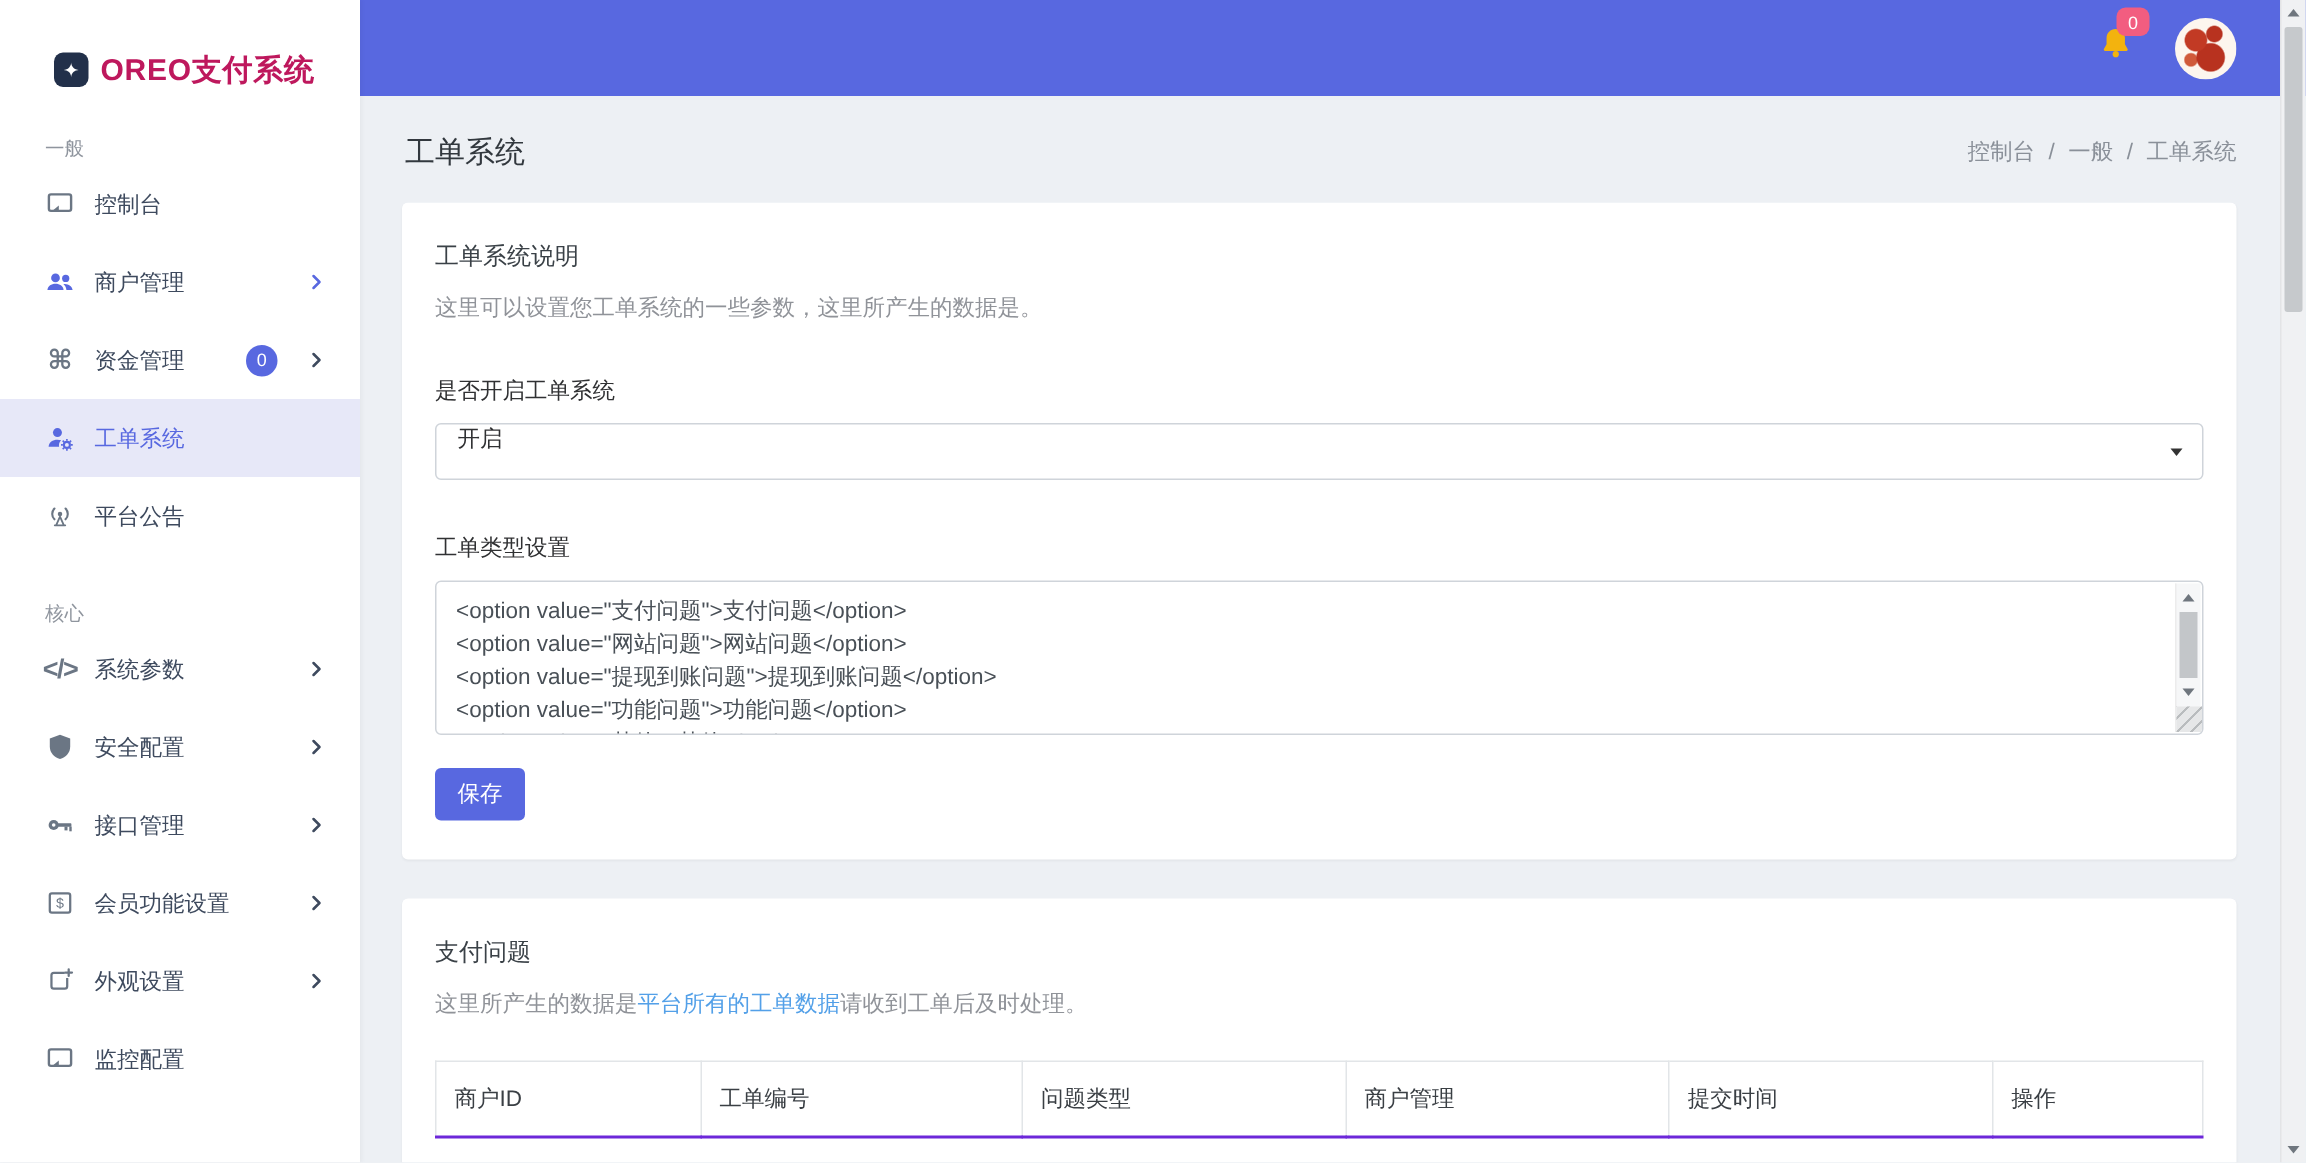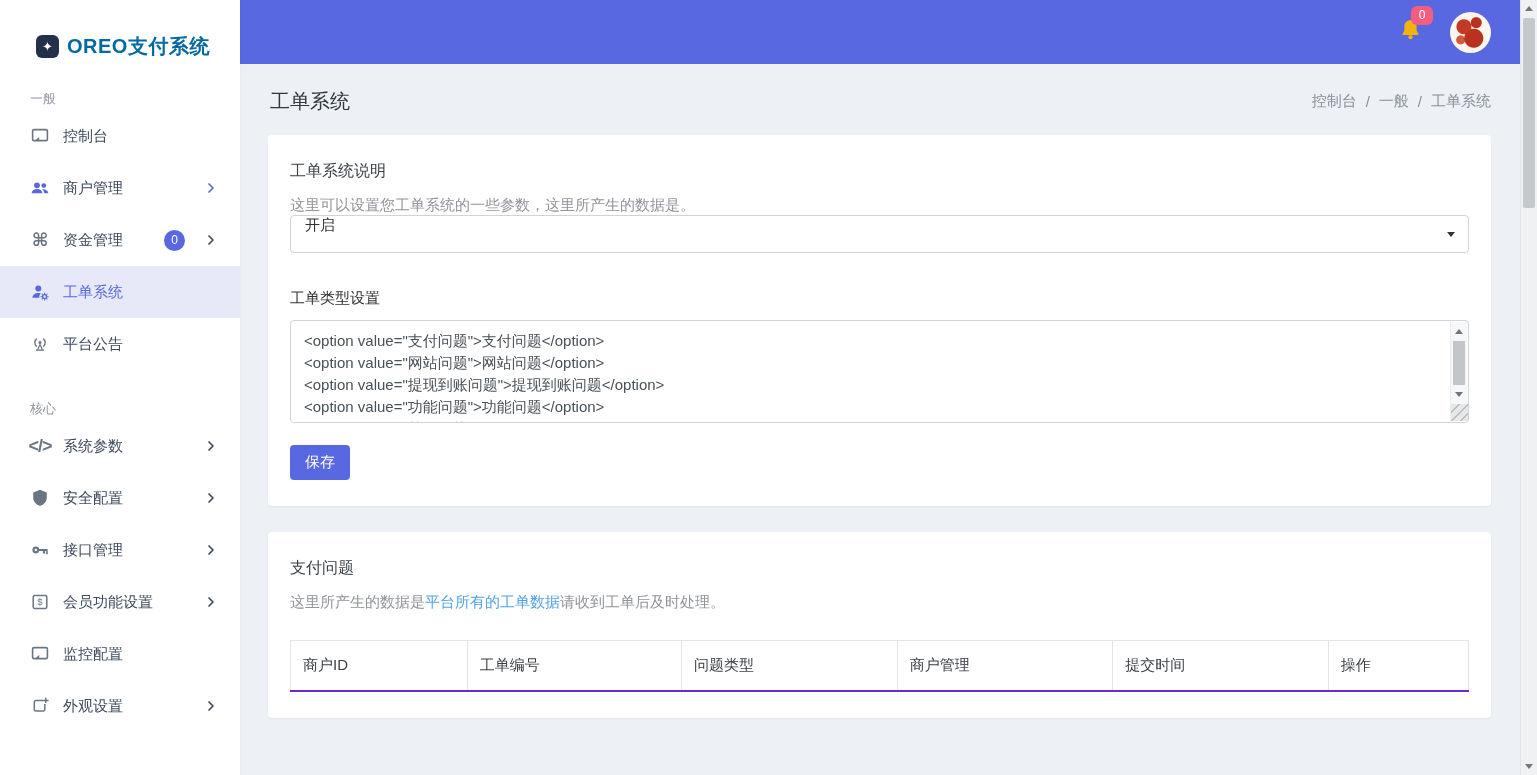--- a/index.html
+++ b/index.html
@@ -4,21 +4,21 @@
 <style>
   * { margin:0; padding:0; box-sizing:border-box; }
   html,body { width:1537px; height:775px; overflow:hidden; }
   body { font-family:"Liberation Sans","DejaVu Sans",sans-serif; background:#eef0f4; }
   .screen { width:1537px; height:775px; display:flex; position:relative; overflow:hidden; }
 
   
   .sidebar { width:240px; flex-shrink:0; background:#ffffff; height:100%; z-index:3; box-shadow:1px 0 3px rgba(0,0,0,.04); }
   .logo-row { display:flex; align-items:center; gap:8px; padding:33px 0 0 36px; }
   .logo-mark { width:23px; height:23px; background:#22304a; border-radius:6px; color:#fff; display:flex; align-items:center; justify-content:center; font-size:13px; }
-  .logo-text { font-size:20px; font-weight:800; color:#0369a1; letter-spacing:.5px; }
+  .logo-text { font-size:20px; font-weight:800; color:#be185d; letter-spacing:.5px; }
   .section-label { font-size:13px; color:#8f959e; margin:30px 0 2px 30px; }
   .nav-item { height:52px; display:flex; align-items:center; gap:13px; padding:0 22px 0 30px; cursor:pointer; color:#3e4a5e; }
   .nav-item .nav-icon { width:20px; height:20px; display:flex; align-items:center; justify-content:center; color:#6b7684; font-size:18px; }
   .nav-item .nav-label { font-size:15px; }
   .nav-item.accent-icon .nav-icon, .nav-item.accent-icon .chev { color:#5868e0; }
   .nav-item.active { background:#e7e8f8; color:#5868e0; }
   .nav-item.active .nav-icon { color:#5868e0; }
   .chev { margin-left:auto; color:#3e4a5e; display:flex; align-items:center; }
   .nav-badge { margin-left:auto; background:#5868e0; color:#fff; width:21px; height:21px; border-radius:50%; font-size:12px; display:flex; align-items:center; justify-content:center; }
   .nav-badge + .chev { margin-left:6px; }
@@ -209,40 +209,40 @@
       <span class="chev">
         <svg width="14" height="14" viewBox="0 0 14 14">
             <path d="M5 3l4 4-4 4" stroke="currentColor" stroke-width="1.7" fill="none" stroke-linecap="round" stroke-linejoin="round"></path>
           </svg>
       </span>
     </div>
 
     <div class="nav-item">
       <span class="nav-icon">
         <svg width="20" height="20" viewBox="0 0 20 20">
+            <path d="M13.2 4.6H5.9A1.6 1.6 0 0 0 4.3 6.2v7.3a1.6 1.6 0 0 0 1.6 1.6h7.3a1.6 1.6 0 0 0 1.6-1.6V8" fill="none" stroke="currentColor" stroke-width="1.5"></path>
+            <path d="M15.8 2.2v4.4M13.6 4.4H18" stroke="currentColor" stroke-width="1.5" stroke-linecap="round"></path>
+          </svg>
+      </span>
+      <span class="nav-label">外观设置</span>
+      <span class="chev">
+        <svg width="14" height="14" viewBox="0 0 14 14">
+            <path d="M5 3l4 4-4 4" stroke="currentColor" stroke-width="1.7" fill="none" stroke-linecap="round" stroke-linejoin="round"></path>
+          </svg>
+      </span>
+    </div>
+
+    <div class="nav-item">
+      <span class="nav-icon">
+        <svg width="20" height="20" viewBox="0 0 20 20">
             <rect x="2.6" y="3.6" width="14.8" height="11" rx="1.4" fill="none" stroke="currentColor" stroke-width="1.6"></rect>
             <path d="M5.6 14 L9.2 11 L9.2 14 Z" fill="currentColor"></path>
           </svg>
       </span>
       <span class="nav-label">监控配置</span>
-    </div>
-
-    <div class="nav-item">
-      <span class="nav-icon">
-        <svg width="20" height="20" viewBox="0 0 20 20">
-            <path d="M13.2 4.6H5.9A1.6 1.6 0 0 0 4.3 6.2v7.3a1.6 1.6 0 0 0 1.6 1.6h7.3a1.6 1.6 0 0 0 1.6-1.6V8" fill="none" stroke="currentColor" stroke-width="1.5"></path>
-            <path d="M15.8 2.2v4.4M13.6 4.4H18" stroke="currentColor" stroke-width="1.5" stroke-linecap="round"></path>
-          </svg>
-      </span>
-      <span class="nav-label">外观设置</span>
-      <span class="chev">
-        <svg width="14" height="14" viewBox="0 0 14 14">
-            <path d="M5 3l4 4-4 4" stroke="currentColor" stroke-width="1.7" fill="none" stroke-linecap="round" stroke-linejoin="round"></path>
-          </svg>
-      </span>
     </div>
   </aside>
 
   <div class="main">
 
     <header class="topbar">
       <span class="bell-wrap">
         <svg width="27" height="27" viewBox="0 0 26 26">
             <path d="M13 3.2c-3.5 0-5.9 2.6-5.9 5.9v3.9l-1.7 3.1c-.3.6.1 1.3.8 1.3h13.6c.7 0 1.1-.7.8-1.3L18.9 13V9.1c0-3.3-2.4-5.9-5.9-5.9z" fill="#f3b30e"></path>
             <circle cx="13" cy="19.4" r="2" fill="#f3b30e"></circle>
@@ -262,20 +262,21 @@
         <a>工单系统</a>
       </nav>
     </div>
 
     <div class="content">
 
       <section class="card">
         <h2 class="card-title">工单系统说明</h2>
         <p class="card-desc">这里可以设置您工单系统的一些参数，这里所产生的数据是。</p>
 
+        <div class="form-label">是否开启工单系统</div>
         <div class="select-box">
           <span>开启</span>
           <span class="select-caret"></span>
         </div>
 
         <div class="form-label">工单类型设置</div>
         <div class="fake-textarea">
           <div class="ta-content">&lt;option value="支付问题"&gt;支付问题&lt;/option&gt;
 &lt;option value="网站问题"&gt;网站问题&lt;/option&gt;
 &lt;option value="提现到账问题"&gt;提现到账问题&lt;/option&gt;

